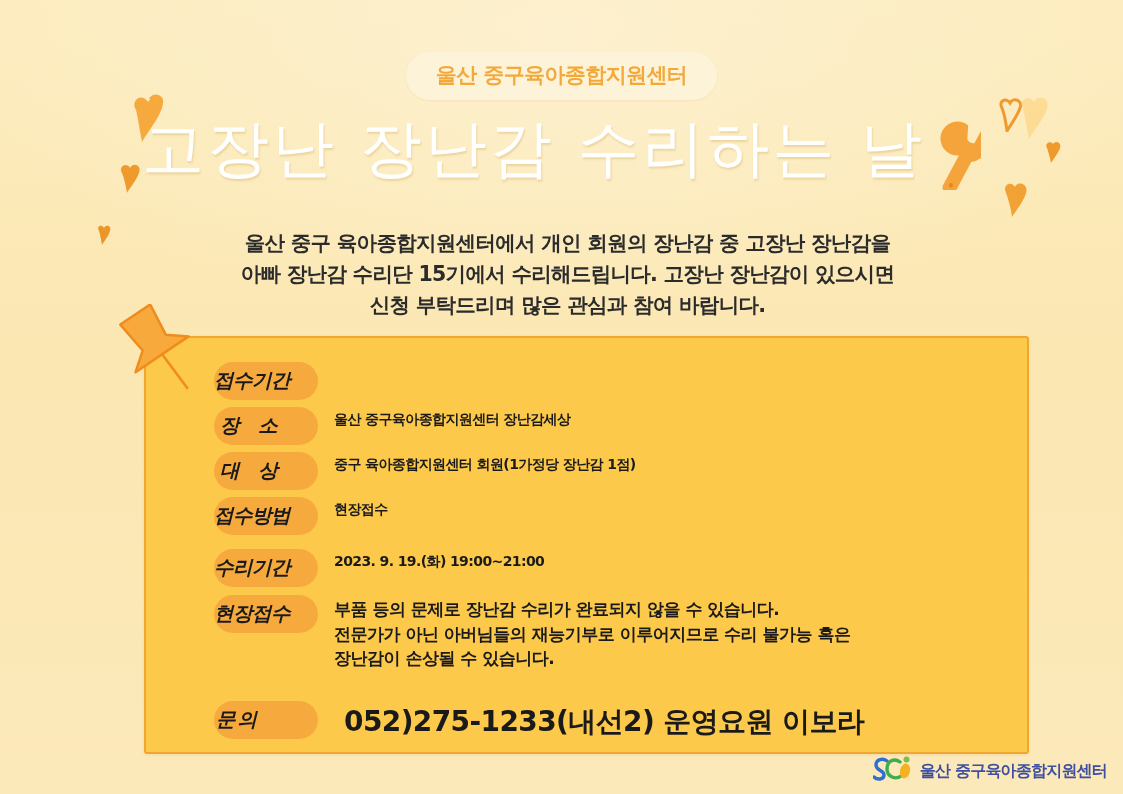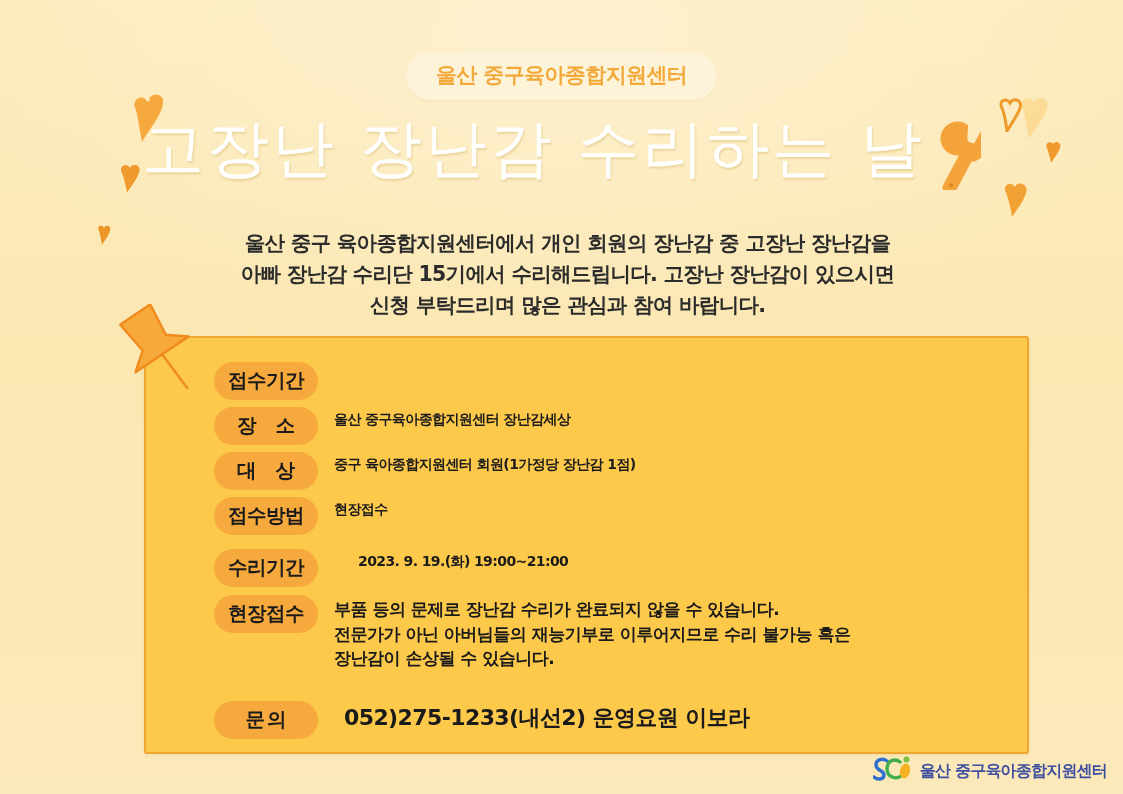--- a/index.html
+++ b/index.html
@@ -127,25 +127,26 @@
     align-items: flex-start;
     margin-bottom: 7px;
   }
   .pill {
     flex: 0 0 auto;
     width: 104px;
     background: #f6a93c;
     color: #1a1a1a;
     font-size: 19.5px;
     font-weight: 700;
-    text-align: center;
+    text-align: left;
     border-radius: 999px;
     padding: 5px 0 6px;
     letter-spacing: -0.5px;
     white-space: nowrap;
+    font-style: italic;
   }
   .pill.wide-space { letter-spacing: 6px; text-indent: 6px; }
 
   .val {
     padding-left: 16px;
     color: #1a1a1a;
     font-size: 14px;
     font-weight: 700;
     letter-spacing: -0.6px;
     line-height: 1.35;
@@ -156,29 +157,29 @@
     color: #ec4627;
     font-size: 22px;
     padding-top: 2px;
   }
   .val.small {
     font-size: 17px;
     line-height: 1.45;
     padding-top: 2px;
     letter-spacing: -0.5px;
   }
-  .row.gap-top { margin-top: 14px; gap: 24px; }
+  .row.gap-top { margin-top: 14px; }
   .row.notice  { margin-top: 8px; }
 
   
   .row.contact { margin-top: 30px; }
   .row.contact .pill { letter-spacing: 2px; text-indent: 2px; }
   .row.contact .val {
     padding-left: 26px;
-    font-size: 22px;
+    font-size: 28px;
     padding-top: 2px;
     text-align: right;
   }
 
   
   .footer-logo {
     position: absolute;
     right: 16px;
     bottom: 8px;
     display: flex;

